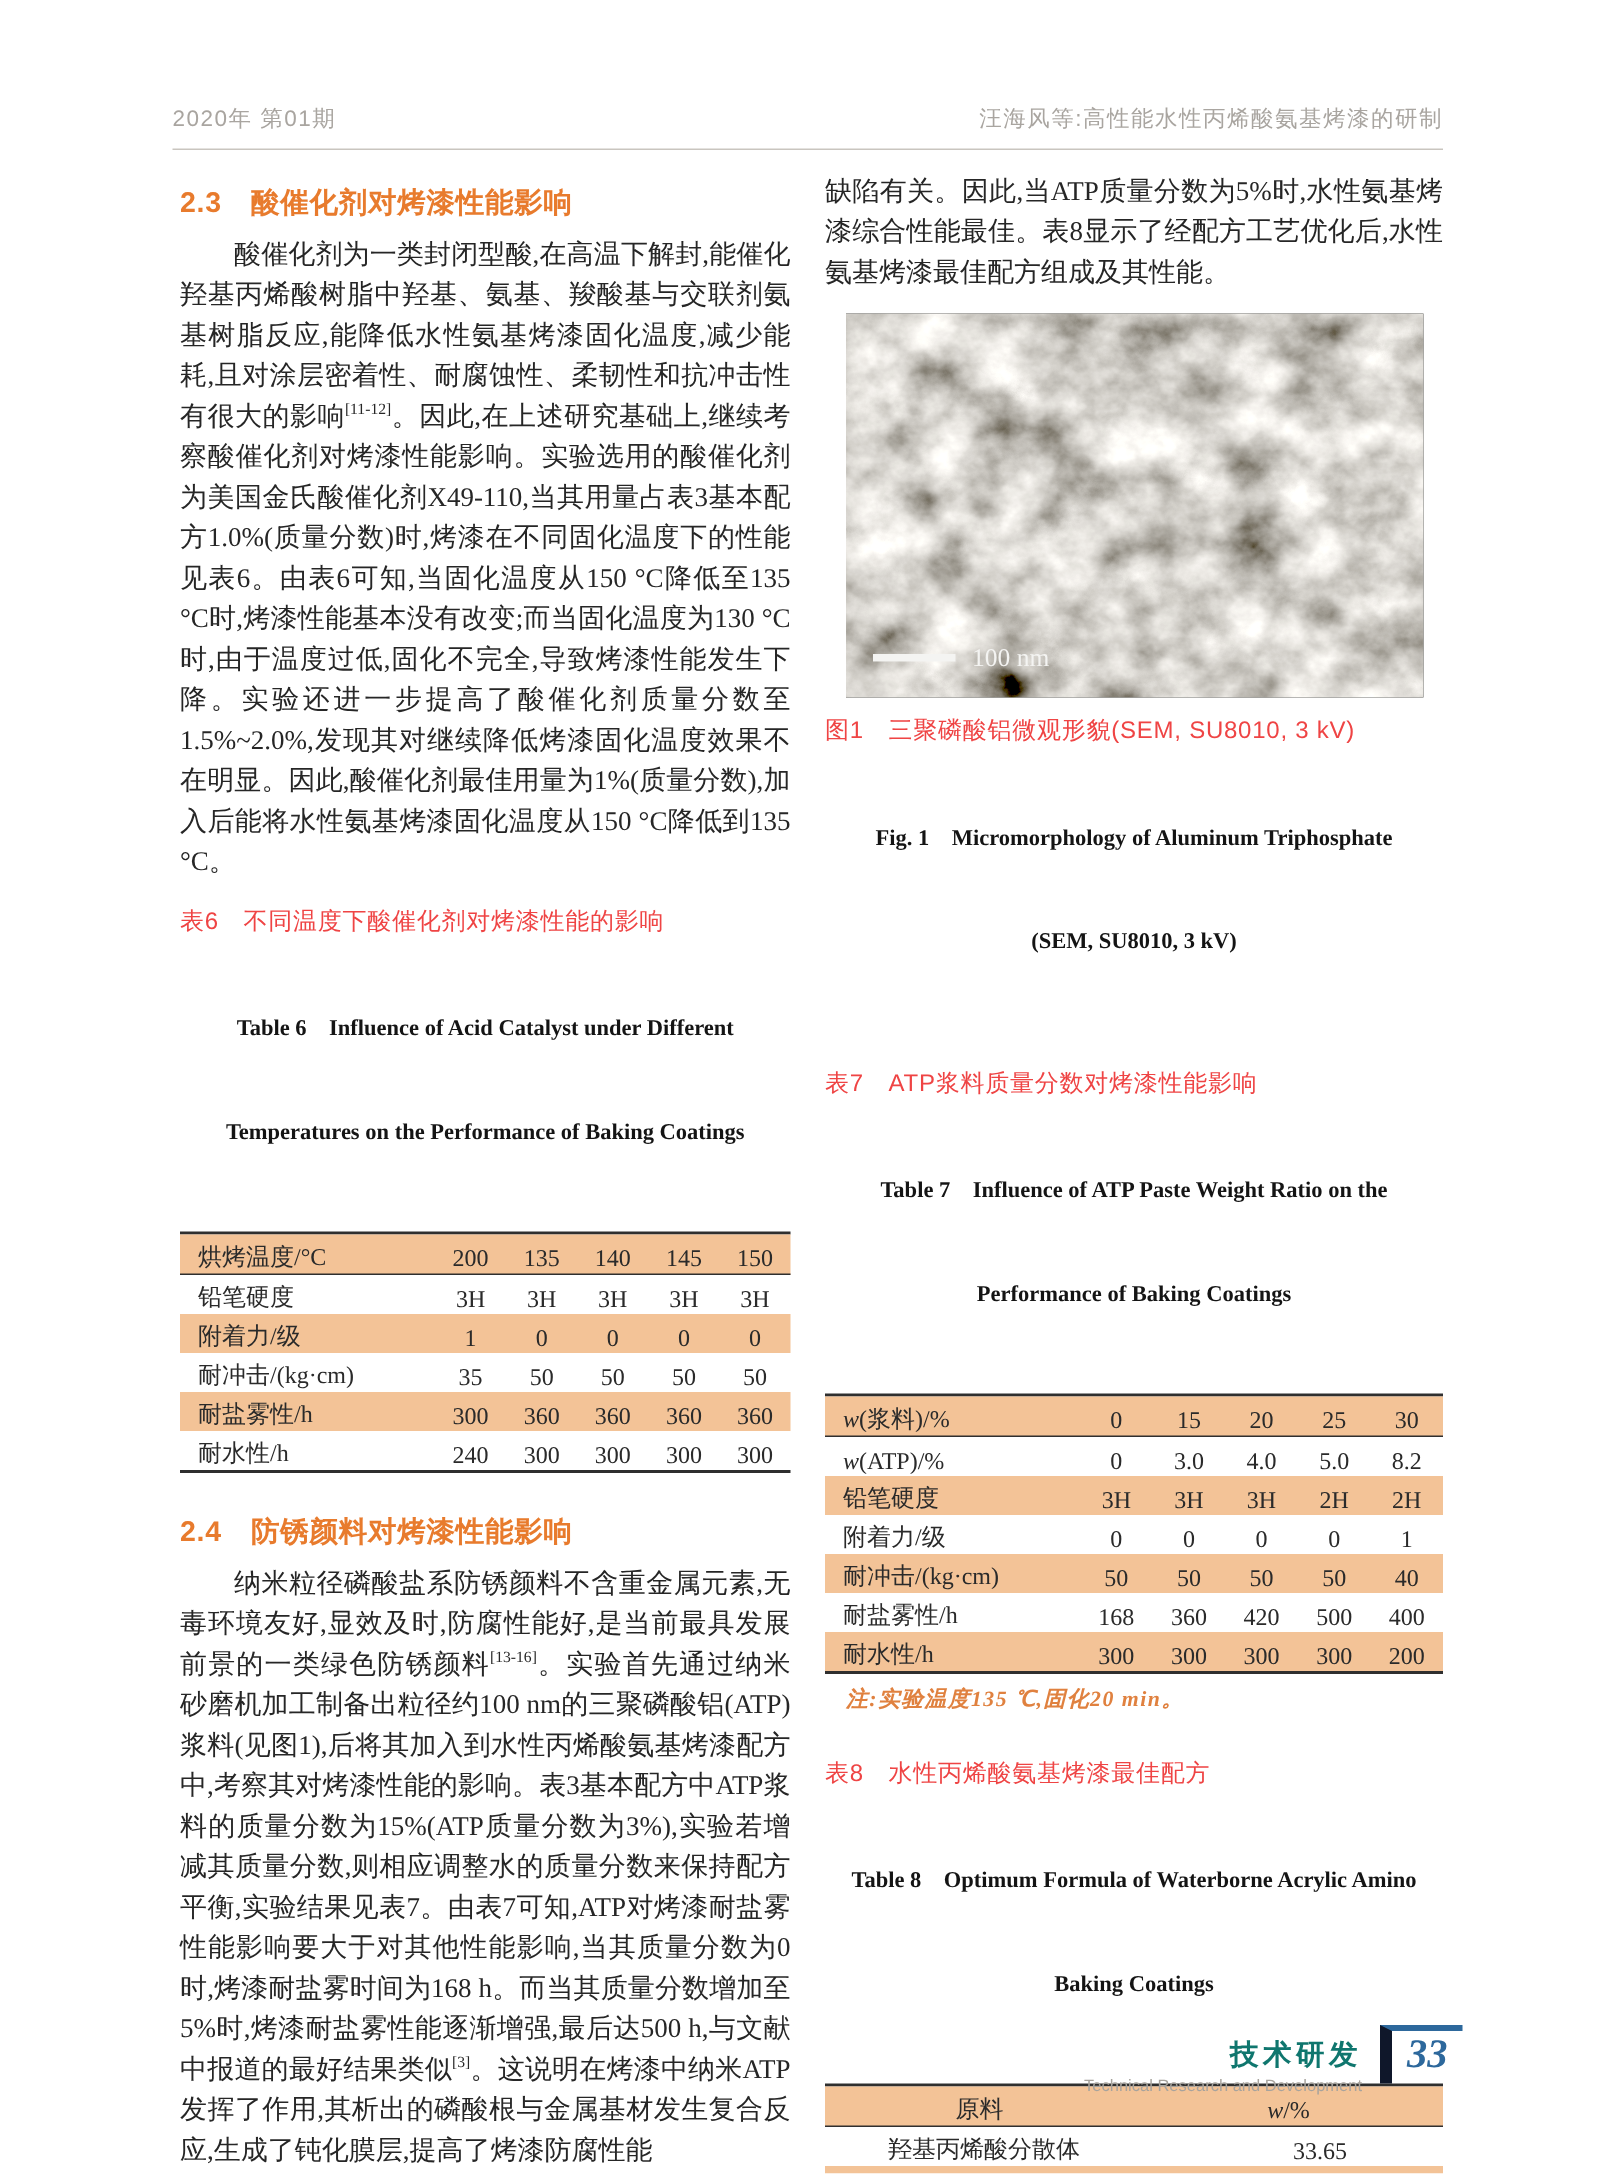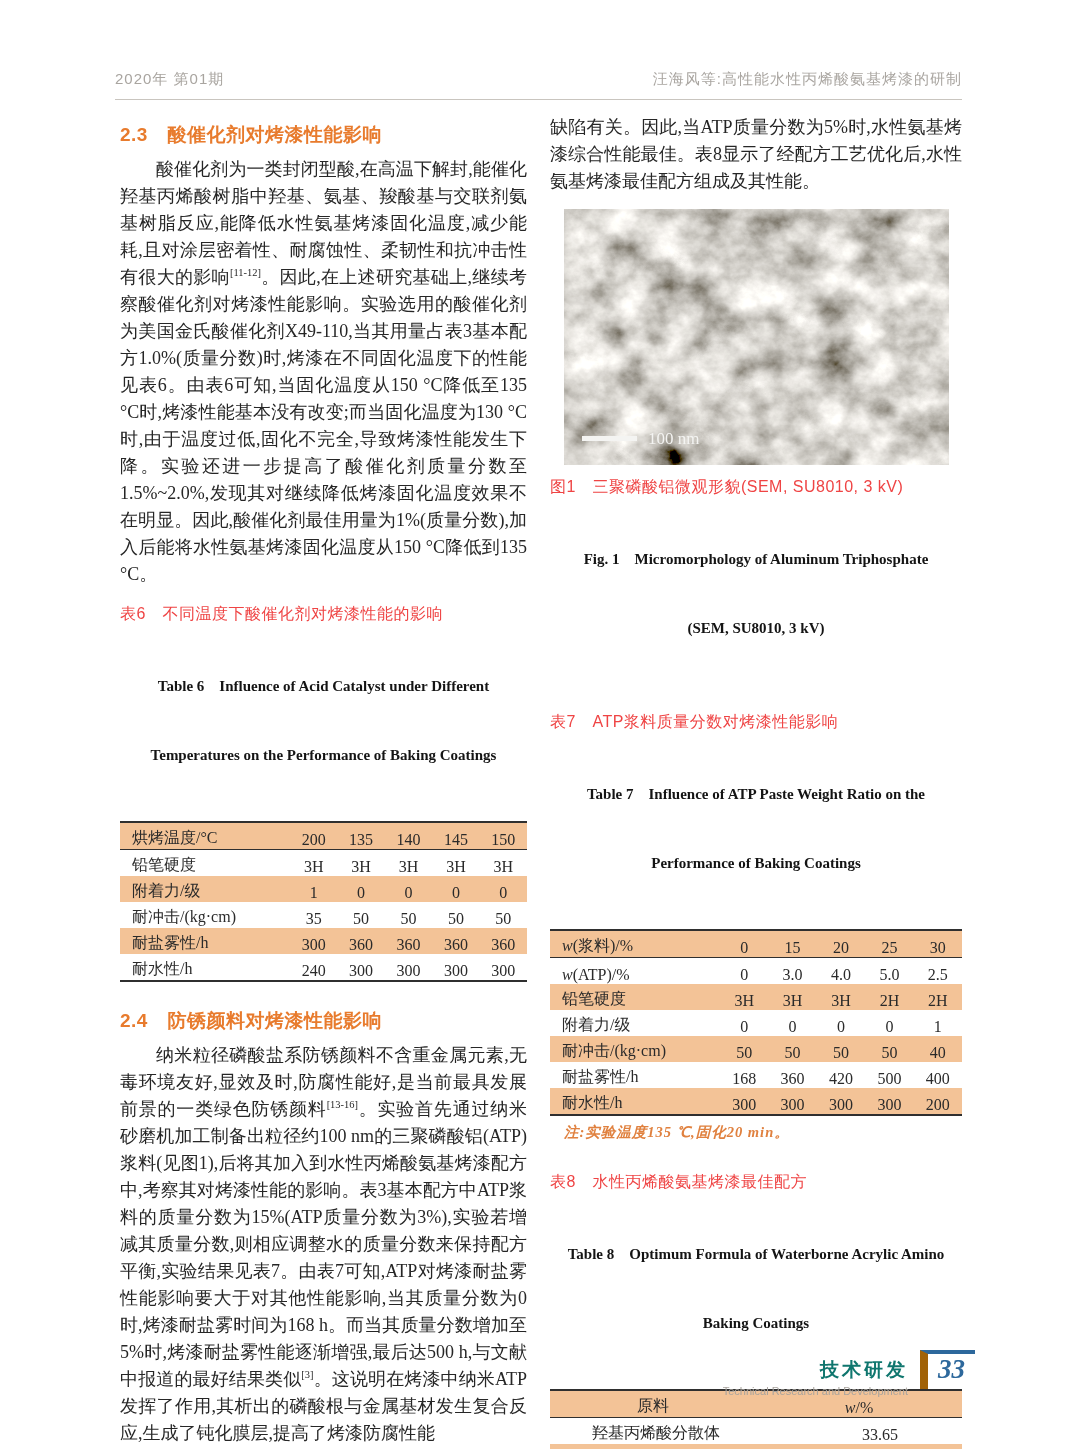--- a/index.html
+++ b/index.html
@@ -54,21 +54,21 @@
   .scalebar-label{position:absolute;left:84px;bottom:16px;color:#f4f4f2;font-size:17px;
                   font-family:"Liberation Serif",serif;}
   .figcap-zh{margin-top:12px;}
 
   
   .footer{position:absolute;top:1350px;right:100px;display:flex;align-items:flex-start;}
   .f-labels{text-align:right;margin-top:7px;}
   .f-zh{font-family:"Liberation Sans",sans-serif;font-weight:600;font-size:19px;
         color:#0f766e;letter-spacing:3px;}
   .f-en{font-family:"Liberation Sans",sans-serif;font-size:11px;color:#a7a39d;margin-top:2px;}
-  .f-page{margin-left:12px;border-left:8px solid #a16207;border-top:4px solid #2d689c;
+  .f-page{margin-left:12px;border-left:8px solid #0f172a;border-top:4px solid #2d689c;
           padding:0 10px 4px 10px;}
   .f-page span{font-family:"Liberation Serif",serif;font-style:italic;font-weight:bold;
                font-size:27px;color:#2d689c;}
 </style>
 </head>
 <body>
 
 <div class="page">
 
   <div class="pg-header">
@@ -183,21 +183,21 @@
           <div class="cell val">20</div>
           <div class="cell val">25</div>
           <div class="cell val">30</div>
         </div>
         <div class="t-row">
           <div class="cell lab"><i>w</i>(ATP)/%</div>
           <div class="cell val">0</div>
           <div class="cell val">3.0</div>
           <div class="cell val">4.0</div>
           <div class="cell val">5.0</div>
-          <div class="cell val">2.5</div>
+          <div class="cell val">8.2</div>
         </div>
         <div class="t-row">
           <div class="cell lab">铅笔硬度</div>
           <div class="cell val">3H</div>
           <div class="cell val">3H</div>
           <div class="cell val">3H</div>
           <div class="cell val">2H</div>
           <div class="cell val">2H</div>
         </div>
         <div class="t-row">

